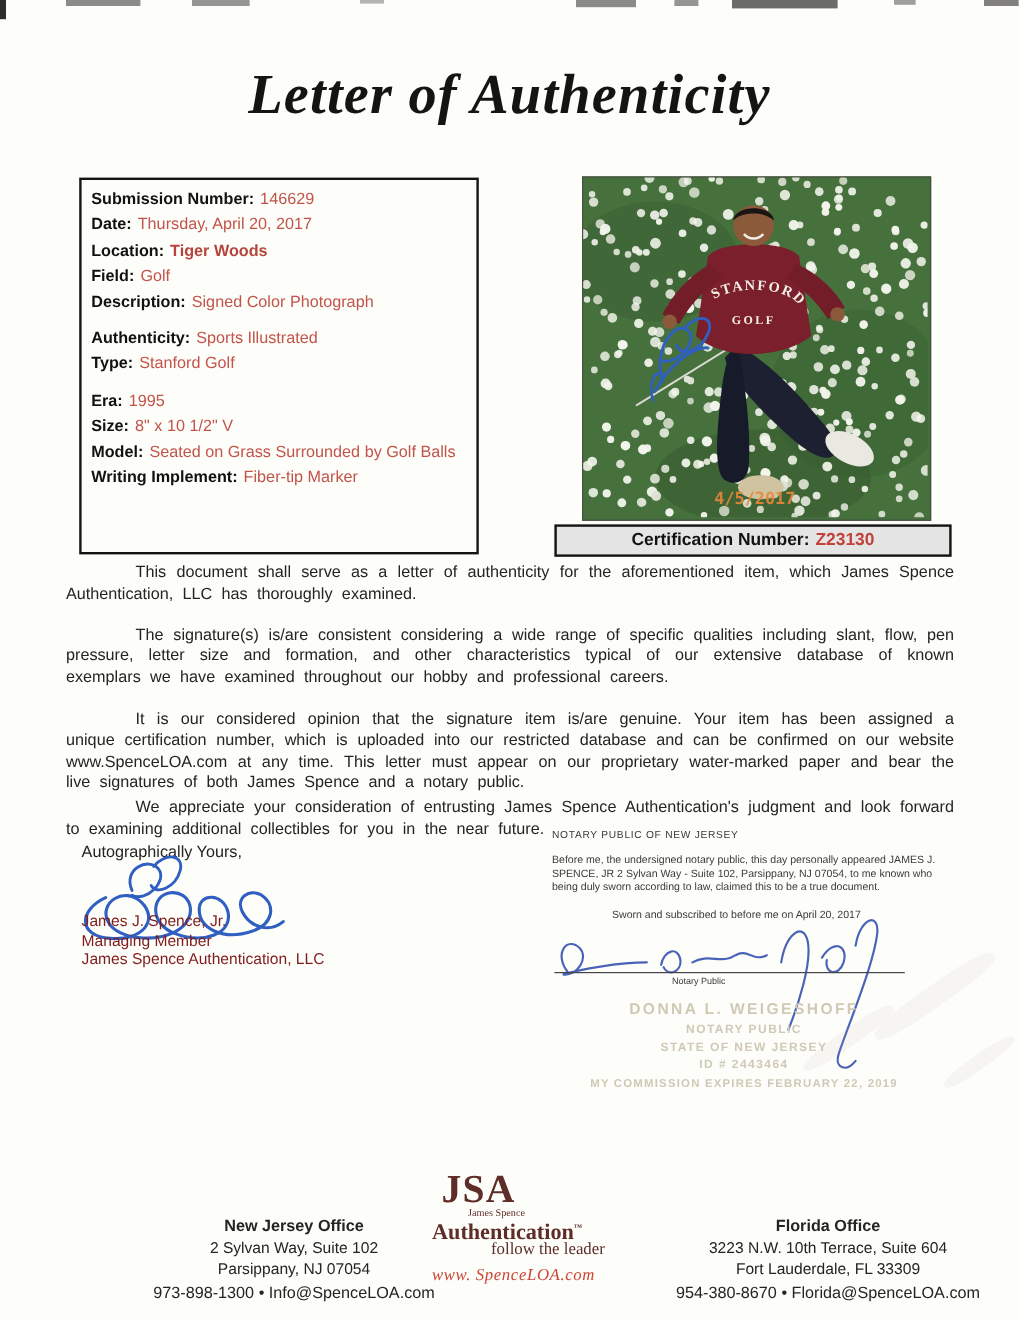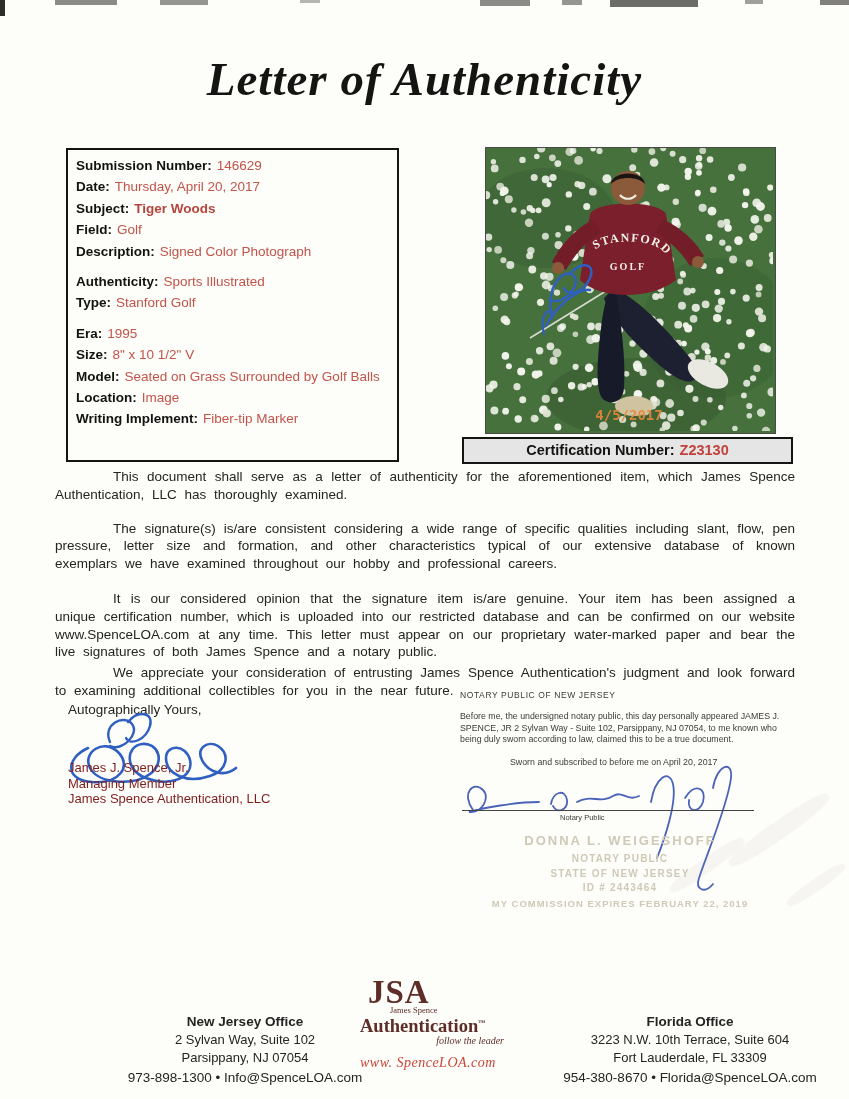--- a/index.html
+++ b/index.html
@@ -67,50 +67,49 @@
   .office{position:absolute;width:300px;text-align:center;font-size:13px;line-height:18px;color:#242422;}
   .office .o-title{font-weight:bold;font-size:13.5px;margin-top:29px;}
   .office .o-phone{margin-top:2px;font-size:13.5px;}
   #office-nj{top:984px;left:95px;}
   #office-fl{top:984px;left:540px;}
   #jsa-logo{top:978px;left:360px;width:150px;color:#5e2d28;font-family:"Liberation Serif", serif;}
   #jsa-acronym{font-size:33px;font-weight:bold;letter-spacing:1px;line-height:28px;margin-left:8px;}
   #jsa-name{font-size:8.5px;margin-left:30px;line-height:8px;}
   #jsa-word{font-size:18.5px;font-weight:bold;line-height:19px;}
   #jsa-word sup{font-size:7px;}
-  #jsa-tagline{font-size:10px;font-style:italic;text-align:right;margin-right:6px;line-height:10px;}
+  #jsa-tagline{font-size:14px;text-align:right;margin-right:6px;line-height:10px;}
   #jsa-site{margin-top:9px;font-size:14px;font-style:italic;color:#cc4436;letter-spacing:.5px;}
 </style>
 </head>
 <body>
 
 <div class="smudge" style="left:0;top:0;width:5px;height:16px;"></div>
 <div class="smudge" style="left:55px;top:0;width:62px;height:5px;opacity:.55;"></div>
 <div class="smudge" style="left:160px;top:0;width:48px;height:5px;opacity:.5;"></div>
 <div class="smudge" style="left:300px;top:0;width:20px;height:3px;opacity:.35;"></div>
 <div class="smudge" style="left:480px;top:0;width:50px;height:6px;opacity:.55;"></div>
 <div class="smudge" style="left:562px;top:0;width:20px;height:5px;opacity:.5;"></div>
 <div class="smudge" style="left:610px;top:0;width:88px;height:7px;opacity:.7;"></div>
 <div class="smudge" style="left:745px;top:0;width:18px;height:4px;opacity:.45;"></div>
 <div class="smudge" style="left:820px;top:0;width:29px;height:5px;opacity:.6;"></div>
 
 <div id="title" class="abs">Letter of Authenticity</div>
 
 <div id="details-box" class="abs">
   <div class="drow"><b>Submission Number:</b><span class="val">146629</span></div>
   <div class="drow"><b>Date:</b><span class="val">Thursday, April 20, 2017</span></div>
-  <div class="drow"><b>Subject:</b><span class="val bv">Tiger Woods</span></div>
+  <div class="drow"><b>Location:</b><span class="val bv">Tiger Woods</span></div>
   <div class="drow"><b>Field:</b><span class="val">Golf</span></div>
   <div class="drow"><b>Description:</b><span class="val">Signed Color Photograph</span></div>
   <div class="drow gap"><b>Authenticity:</b><span class="val">Sports Illustrated</span></div>
   <div class="drow"><b>Type:</b><span class="val">Stanford Golf</span></div>
   <div class="drow gap"><b>Era:</b><span class="val">1995</span></div>
   <div class="drow"><b>Size:</b><span class="val">8" x 10 1/2" V</span></div>
   <div class="drow"><b>Model:</b><span class="val">Seated on Grass Surrounded by Golf Balls</span></div>
-  <div class="drow"><b>Location:</b><span class="val">Image</span></div>
   <div class="drow"><b>Writing Implement:</b><span class="val">Fiber-tip Marker</span></div>
   <div class="drow"></div>
 </div>
 
 <div id="photo-wrap" class="abs">
   <svg width="287" height="283" viewBox="0 0 287 283">
     <rect x="0" y="0" width="287" height="283" fill="#46713d"></rect>
     <ellipse cx="60" cy="70" rx="70" ry="50" fill="#3a5f33" opacity=".55"></ellipse>
     <ellipse cx="230" cy="180" rx="75" ry="70" fill="#3a5f33" opacity=".45"></ellipse>
     <ellipse cx="150" cy="250" rx="90" ry="40" fill="#35582f" opacity=".5"></ellipse>

